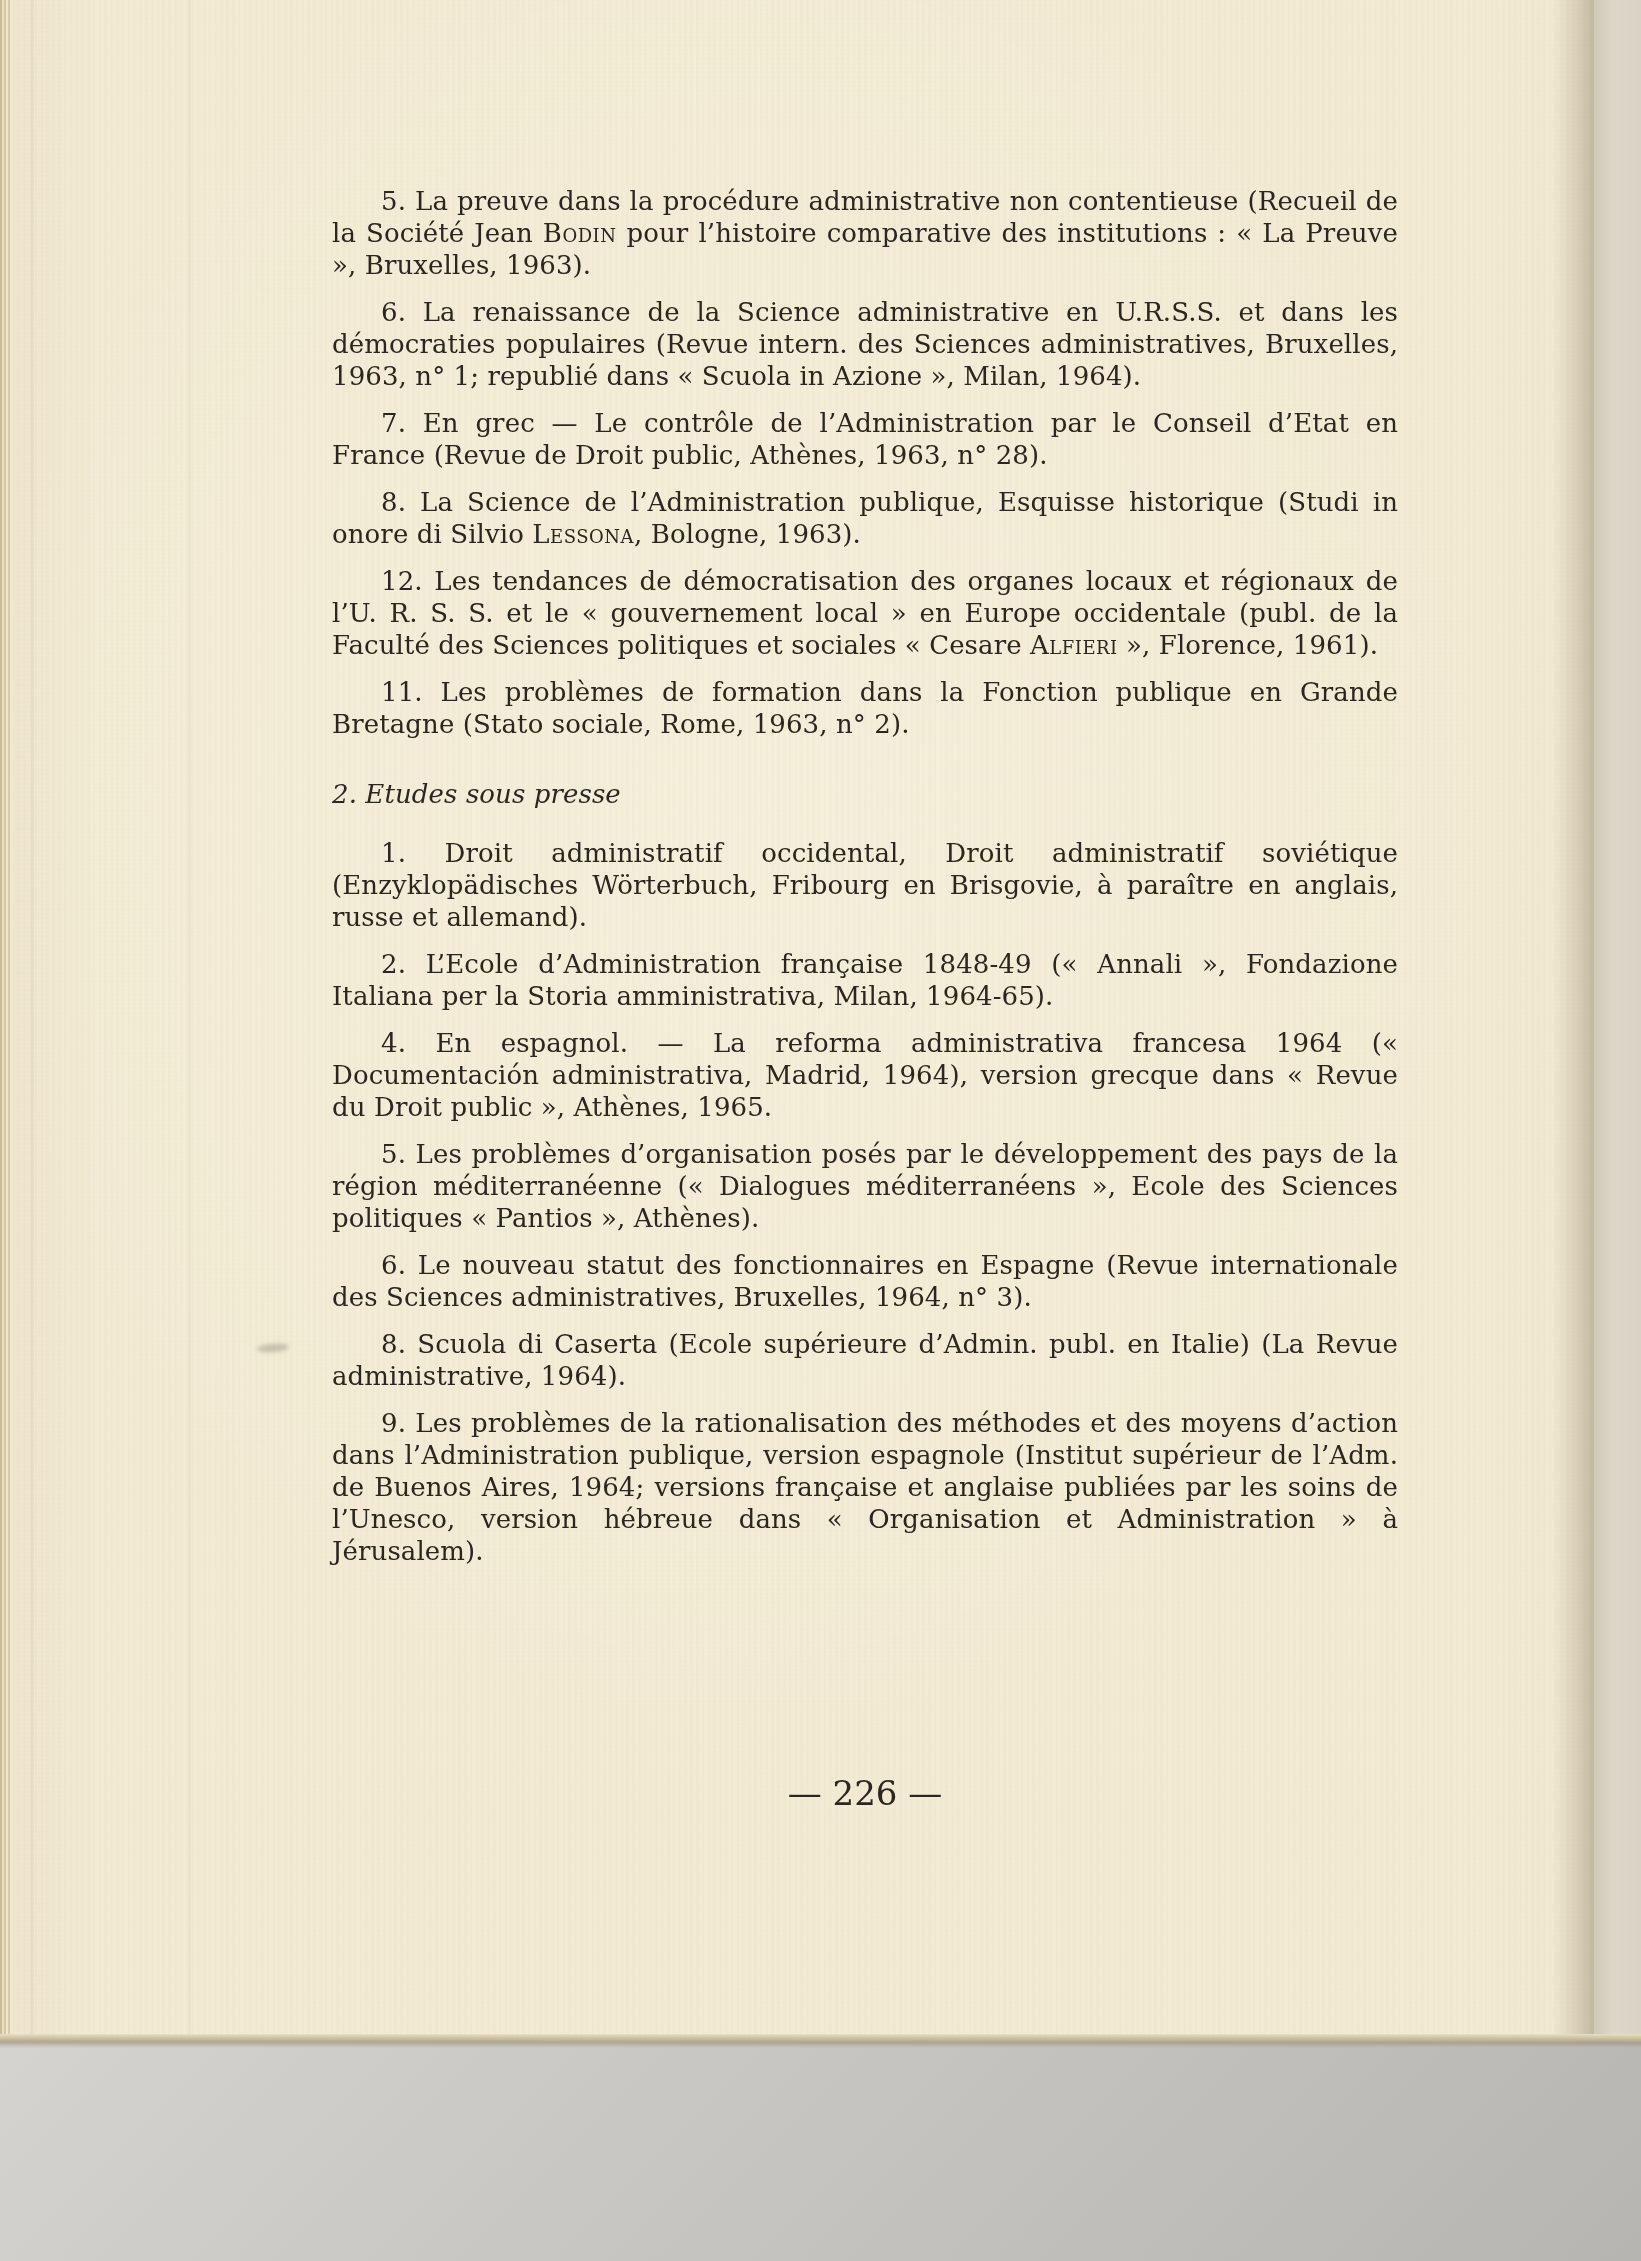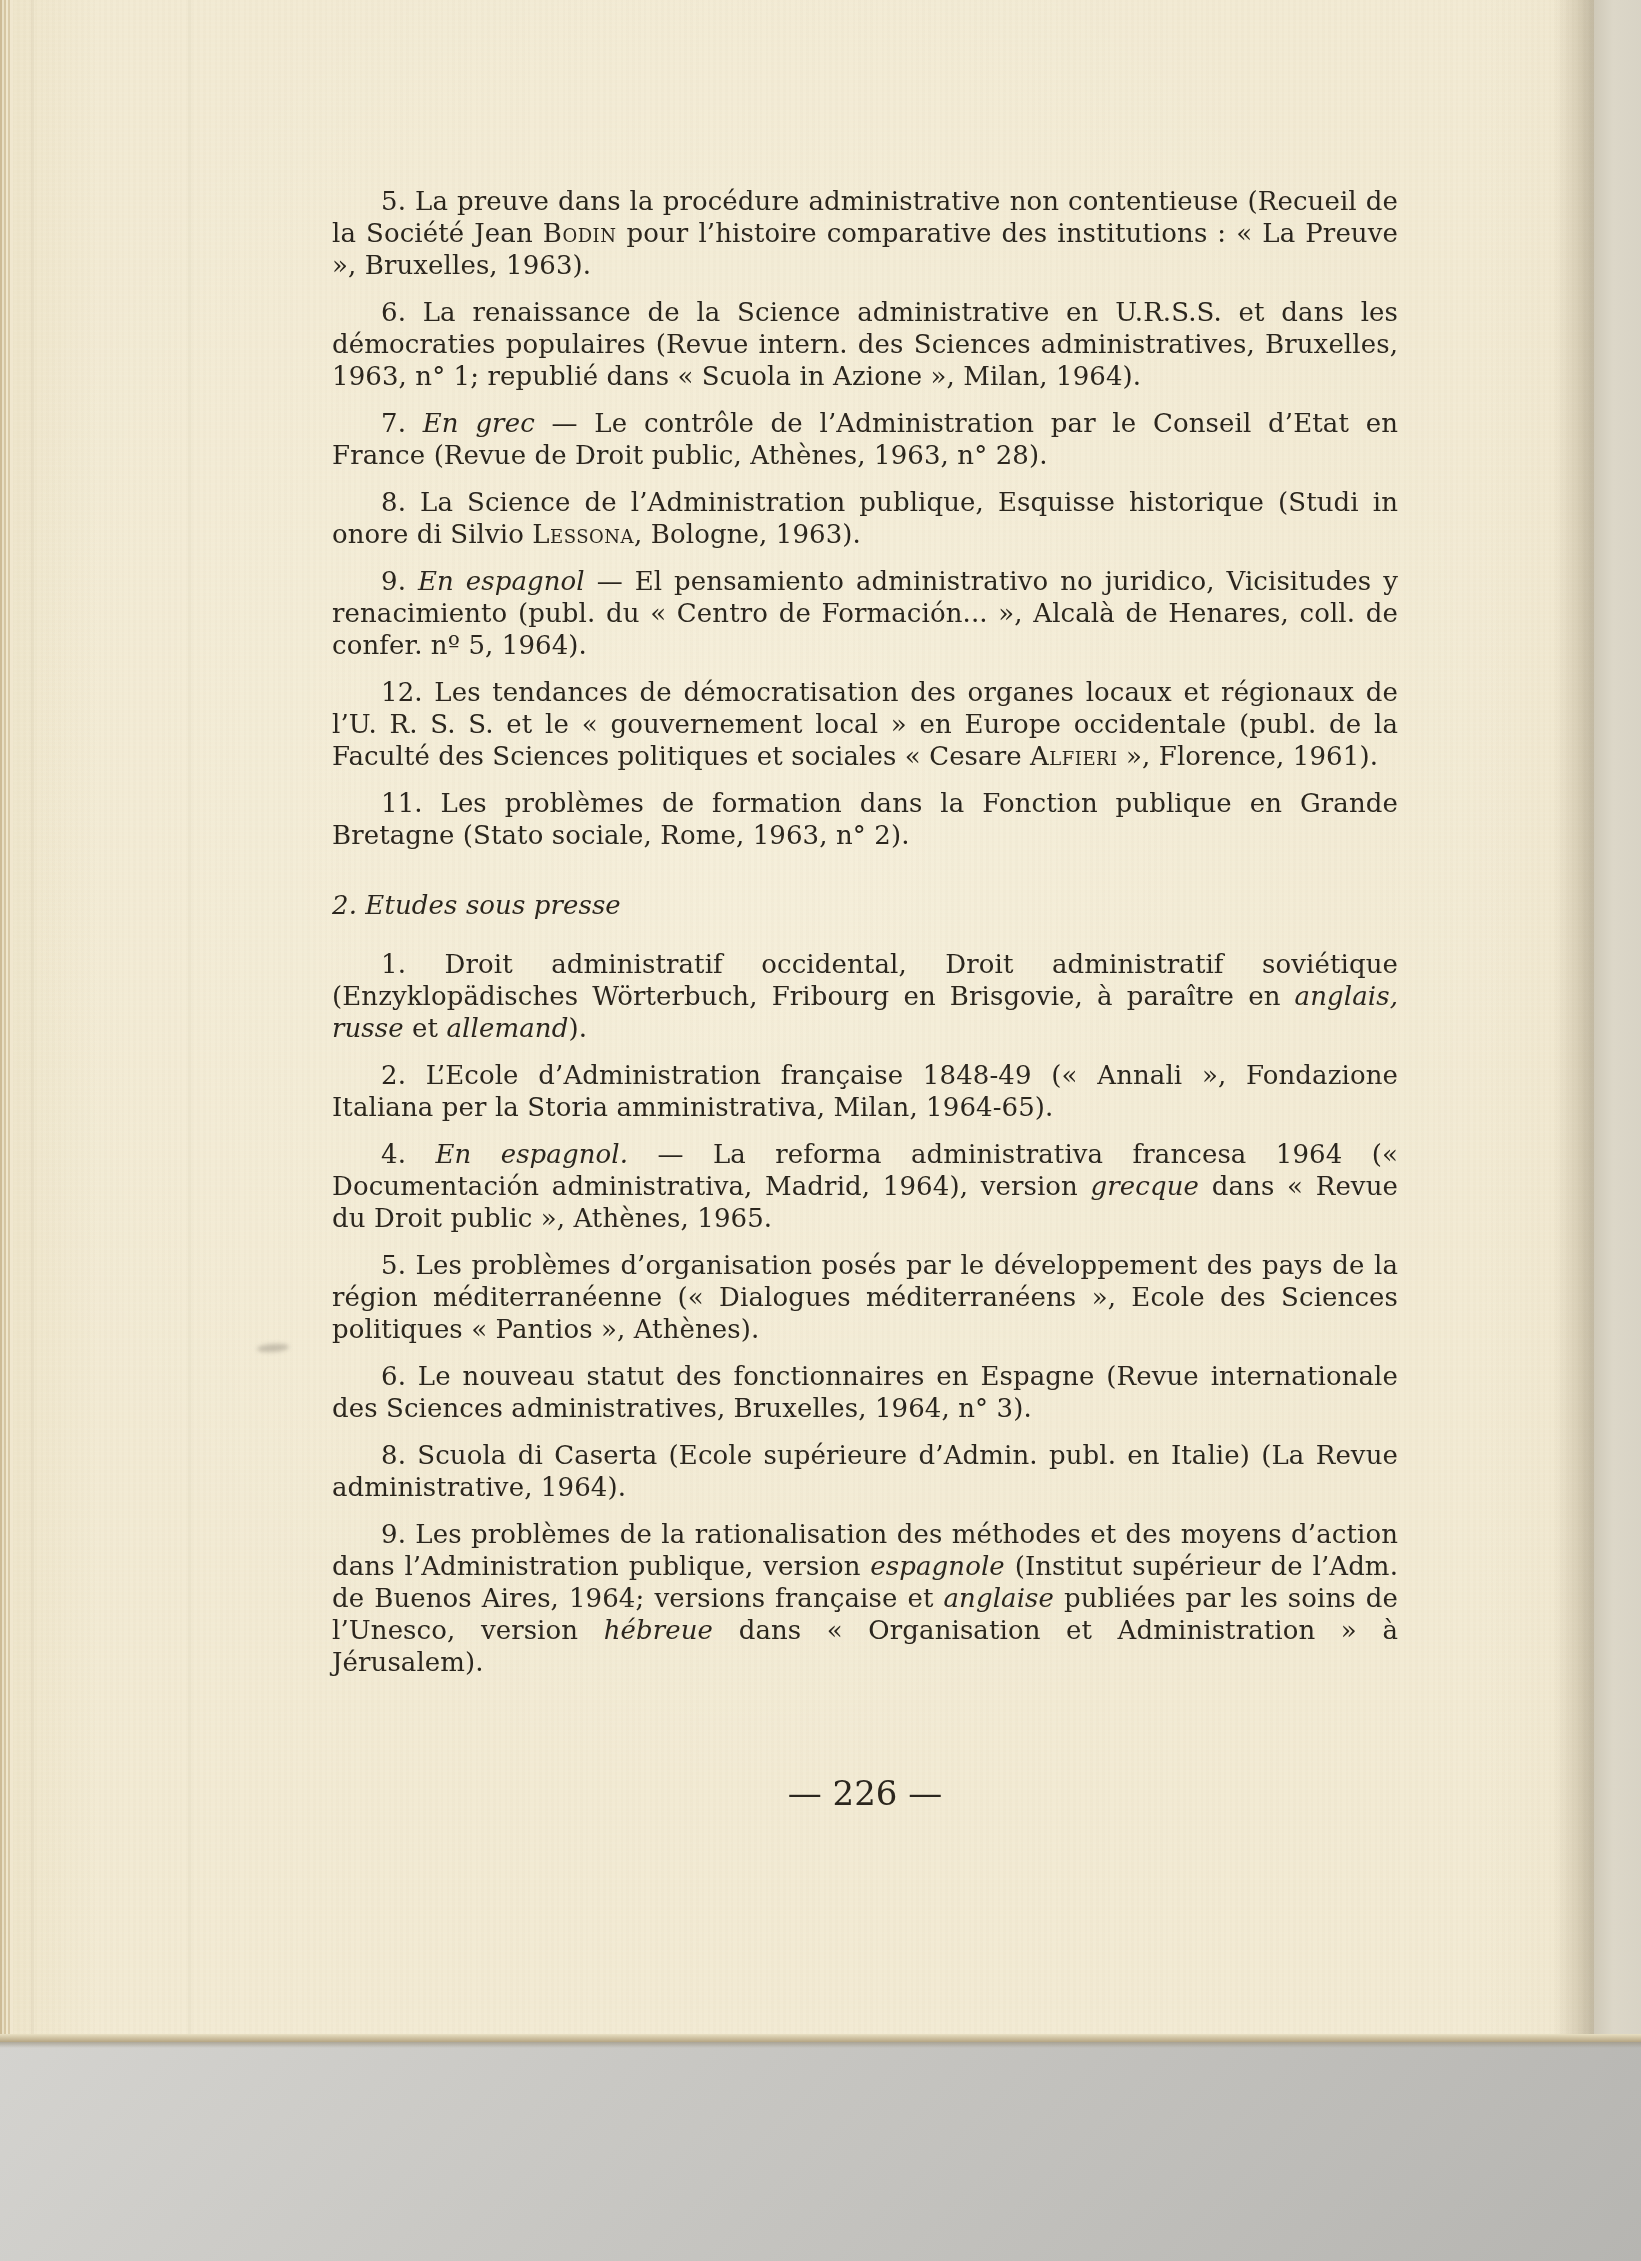--- a/index.html
+++ b/index.html
@@ -124,21 +124,21 @@
     color: #2b261e;
     font-size: 26px;
     line-height: 32px;
     text-align: justify;
     letter-spacing: 0.1px;
   }
   .para {
     margin: 0 0 15px 0;
     text-indent: 49px;
   }
-  .seg-italic { font-style: italic; }
+  .seg-italic { }
   .seg-smallcaps {
     font-variant: small-caps;
     letter-spacing: 0.5px;
   }
   .section-heading {
     margin: 38px 0 27px 0;
     text-align: left;
     text-indent: 0;
     font-style: italic;
   }
@@ -167,21 +167,20 @@
     <div class="crease-2"></div>
     <div class="right-fold"></div>
     <div class="right-strip"></div>
     <div class="smudge"></div>
 
     <div class="text-block">
       <p class="para"><span>5. La preuve dans la procédure administrative non contentieuse (Recueil de la Société Jean </span><span class="seg-smallcaps">Bodin</span><span> pour l’histoire comparative des institutions : « La Preuve », Bruxelles, 1963).</span></p>
       <p class="para"><span>6. La renaissance de la Science administrative en U.R.S.S. et dans les démocraties populaires (Revue intern. des Sciences administratives, Bruxelles, 1963, n° 1; republié dans « Scuola in Azione », Milan, 1964).</span></p>
       <p class="para"><span>7. </span><span class="seg-italic">En grec</span><span> — Le contrôle de l’Administration par le Conseil d’Etat en France (Revue de Droit public, Athènes, 1963, n° 28).</span></p>
       <p class="para"><span>8. La Science de l’Administration publique, Esquisse historique (Studi in onore di Silvio </span><span class="seg-smallcaps">Lessona</span><span>, Bologne, 1963).</span></p>
-      <p class="para"><span>9. </span><span class="seg-italic">En espagnol</span><span> — El pensamiento administrativo no juridico, Vicisitudes y renacimiento (publ. du « Centro de Formación... », Alcalà de Henares, coll. de confer. nº 5, 1964).</span></p>
       <p class="para"><span>12. Les tendances de démocratisation des organes locaux et régionaux de l’U. R. S. S. et le « gouvernement local » en Europe occidentale (publ. de la Faculté des Sciences politiques et sociales « Cesare </span><span class="seg-smallcaps">Alfieri</span><span> », Florence, 1961).</span></p>
       <p class="para"><span>11. Les problèmes de formation dans la Fonction publique en Grande Bretagne (Stato sociale, Rome, 1963, n° 2).</span></p>
 
       <p class="para section-heading">2. Etudes sous presse</p>
 
       <p class="para"><span>1. Droit administratif occidental, Droit administratif soviétique (Enzyklopädisches Wörterbuch, Fribourg en Brisgovie, à paraître en </span><span class="seg-italic">anglais, russe</span><span> et </span><span class="seg-italic">allemand</span><span>).</span></p>
       <p class="para"><span>2. L’Ecole d’Administration française 1848-49 (« Annali », Fondazione Italiana per la Storia amministrativa, Milan, 1964-65).</span></p>
       <p class="para"><span>4. </span><span class="seg-italic">En espagnol.</span><span> — La reforma administrativa francesa 1964 (« Documentación administrativa, Madrid, 1964), version </span><span class="seg-italic">grecque</span><span> dans « Revue du Droit public », Athènes, 1965.</span></p>
       <p class="para"><span>5. Les problèmes d’organisation posés par le développement des pays de la région méditerranéenne (« Dialogues méditerranéens », Ecole des Sciences politiques « Pantios », Athènes).</span></p>
       <p class="para"><span>6. Le nouveau statut des fonctionnaires en Espagne (Revue internationale des Sciences administratives, Bruxelles, 1964, n° 3).</span></p>

